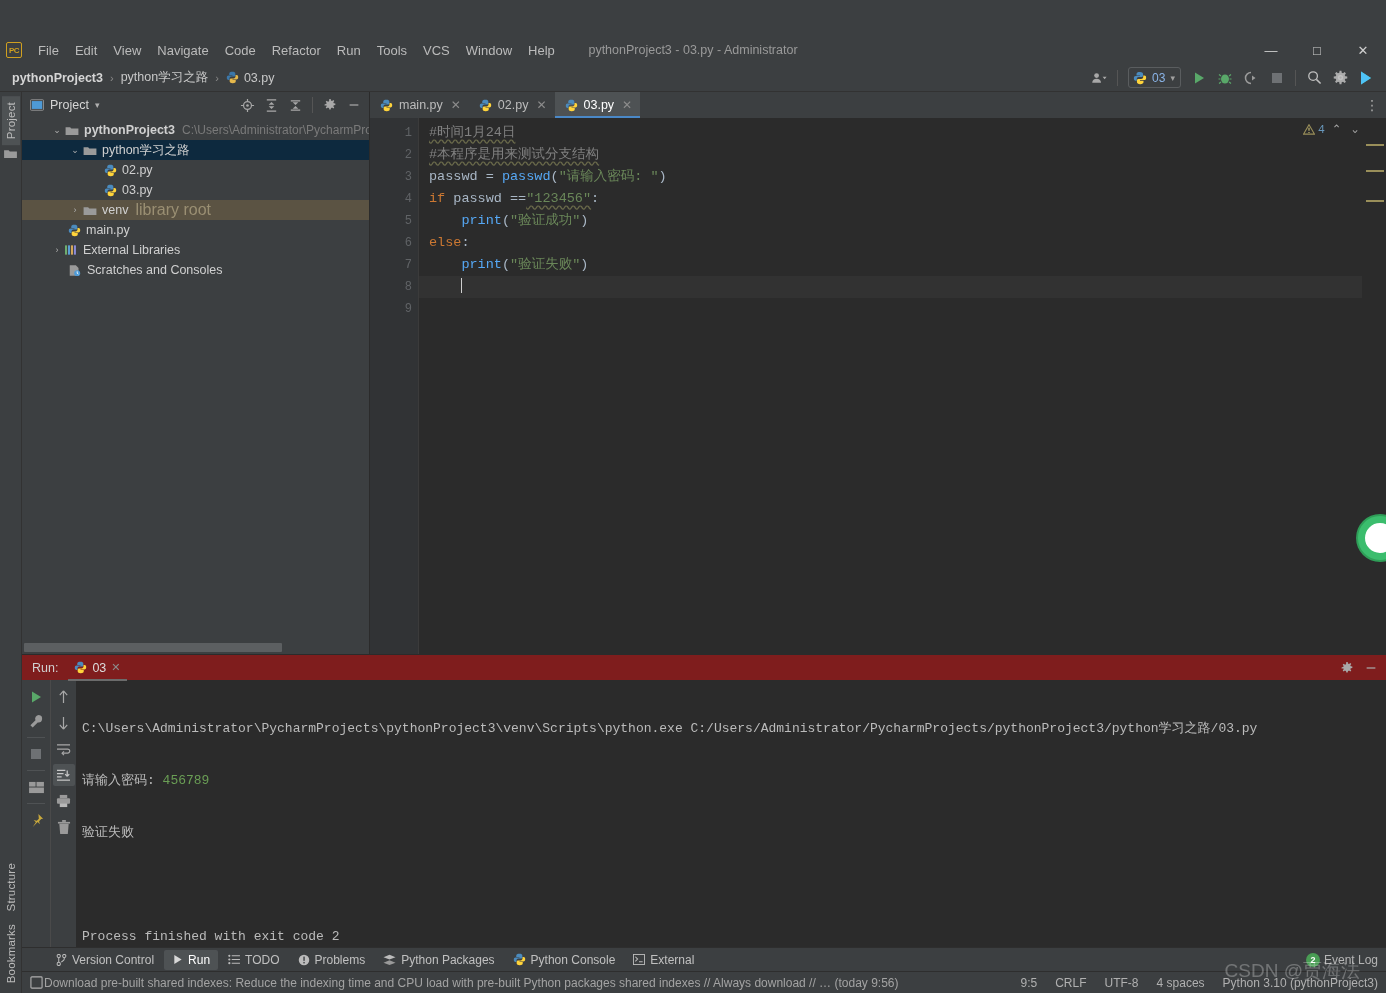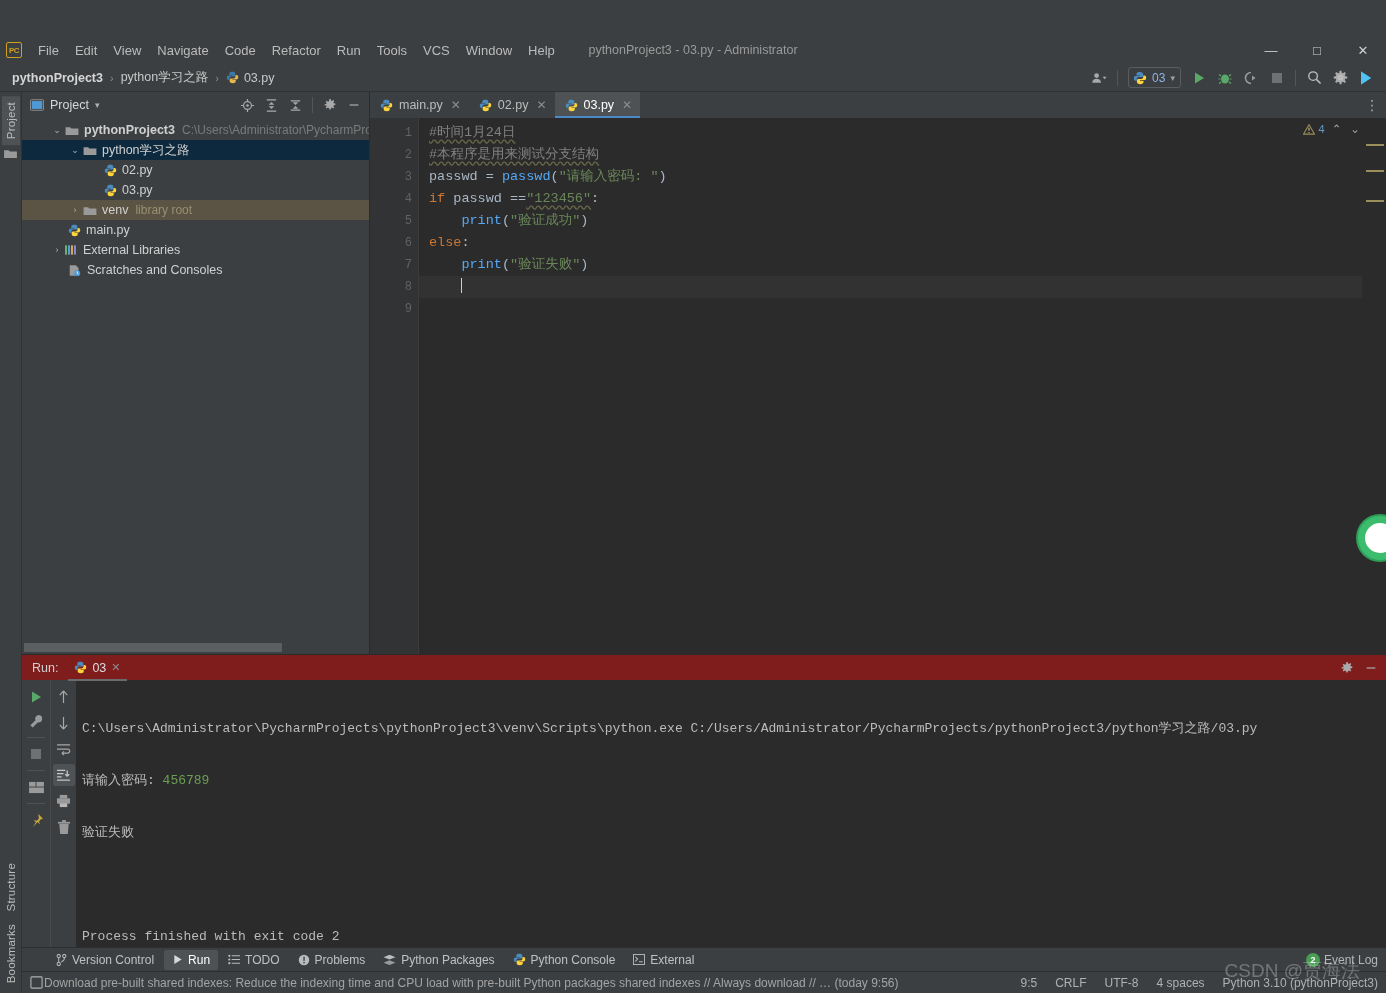--- a/index.html
+++ b/index.html
@@ -98,21 +98,21 @@
   .tree { flex: 1 1 auto; overflow: hidden; position: relative; background: #3c3f41; padding-top: 2px; }
   .tree-row {
     height: 20px; display: flex; align-items: center; font-size: 12.5px; color: #d0d0d0;
     white-space: nowrap; padding-right: 4px;
   }
   .tree-row.selected { background: #0d293e; }
   .tree-row.highlight { background: #5b5343; }
   .arrow { width: 14px; text-align: center; color: #b0b0b0; font-size: 9px; flex: 0 0 14px; }
   .tree-label.bold { font-weight: bold; }
   .tree-sub { color: #7a7a7a; margin-left: 7px; font-size: 12px; }
-  .tree-sub2 { color: #9a8f73; margin-left: 7px; font-size: 12px; }
+  .tree-sub2 { color: #9a8f73; margin-left: 7px; font-size: 16px; }
 
   .hscroll-wrap { height: 13px; flex: 0 0 13px; background: #3c3f41; padding: 2px 0; }
   .hscroll-thumb { height: 9px; background: #5c5f61; border-radius: 1px; }
 
   
   .editor-col { flex: 1 1 auto; display: flex; flex-direction: column; min-width: 0; background: #2b2b2b; }
   .tabbar {
     height: 26px; flex: 0 0 26px; background: #3c3f41; display: flex; align-items: stretch;
     position: relative;
   }

